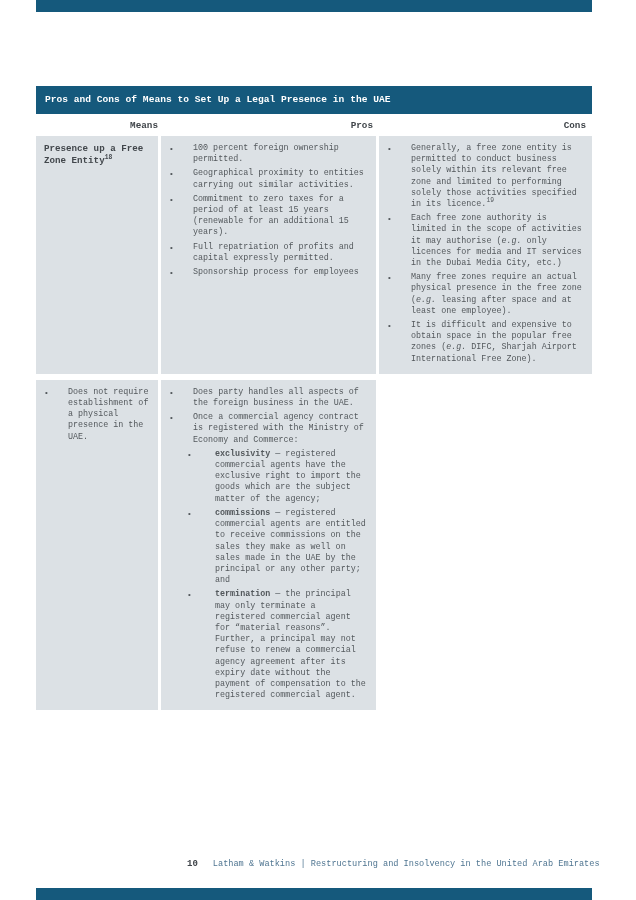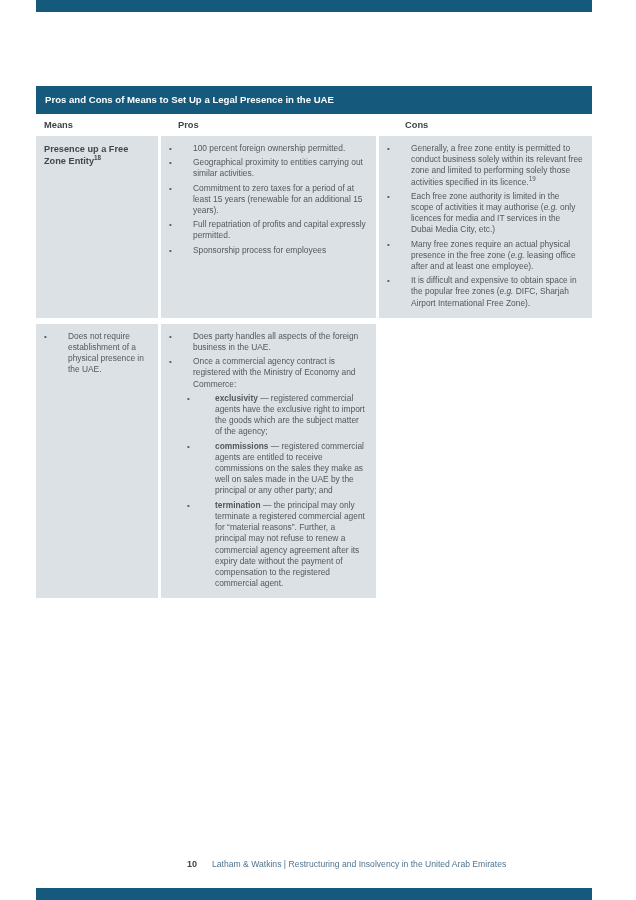--- a/index.html
+++ b/index.html
@@ -1,30 +1,30 @@
 <!DOCTYPE html>
 <html><head>
 <meta charset="utf-8">
 <style>
   html,body{margin:0;padding:0;background:#ffffff;}
   .page{
     position:relative;width:624px;height:900px;background:#ffffff;overflow:hidden;
-    font-family:Liberation Sans, sans-serif;color:#53585c;
+    font-family:Liberation Mono, monospace;color:#53585c;
   }
   .band{position:absolute;left:36px;width:556px;height:12px;background:#15597c;}
   .band-top{top:0;}
   .band-bottom{bottom:0;}
   .doc-table{position:absolute;left:36px;top:86px;width:556px;}
   .title-bar{
     height:28px;background:#15597c;color:#ffffff;font-weight:bold;font-size:9.6px;
     line-height:28px;padding-left:9px;box-sizing:border-box;
   }
   .head-row{
-    display:grid;grid-template-columns:122px 215px 213px;column-gap:12px;
-    height:22px;align-items:center;background:#ffffff;
+    display:grid;grid-template-columns:122px 215px 213px;column-gap:0;
+    height:22px;align-items:center;background:#ffffff;text-align:right;
   }
   .head-cell{padding-left:8px;font-weight:bold;font-size:9.3px;color:#3f4449;}
   .trow{
     display:grid;grid-template-columns:122px 215px 213px;column-gap:3px;
     margin-bottom:6px;background:#ffffff;
   }
   .cell{
     background:#dce1e5;box-sizing:border-box;padding:7px 8px 9px 8px;
     font-size:8.4px;line-height:11.2px;color:#53585c;
   }
@@ -93,21 +93,21 @@
               <li class="bullet">
                 <span class="marker">•</span>
                 <div class="btext"><span>Generally, a free zone entity is permitted to conduct business solely within its relevant free zone and limited to performing solely those activities specified in its licence.</span><sup class="fn">19</sup></div>
               </li>
               <li class="bullet">
                 <span class="marker">•</span>
                 <div class="btext"><span>Each free zone authority is limited in the scope of activities it may authorise (</span><span class="i">e.g.</span><span> only licences for media and IT services in the Dubai Media City, etc.)</span></div>
               </li>
               <li class="bullet">
                 <span class="marker">•</span>
-                <div class="btext"><span>Many free zones require an actual physical presence in the free zone (</span><span class="i">e.g.</span><span> leasing office after and at least one employee).</span></div>
+                <div class="btext"><span>Many free zones require an actual physical presence in the free zone (</span><span class="i">e.g.</span><span> leasing after space and at least one employee).</span></div>
               </li>
               <li class="bullet">
                 <span class="marker">•</span>
                 <div class="btext"><span>It is difficult and expensive to obtain space in the popular free zones (</span><span class="i">e.g.</span><span> DIFC, Sharjah Airport International Free Zone).</span></div>
               </li>
             </ul>
           </div>
         </div>
         <div class="trow">
           <div class="cell">

